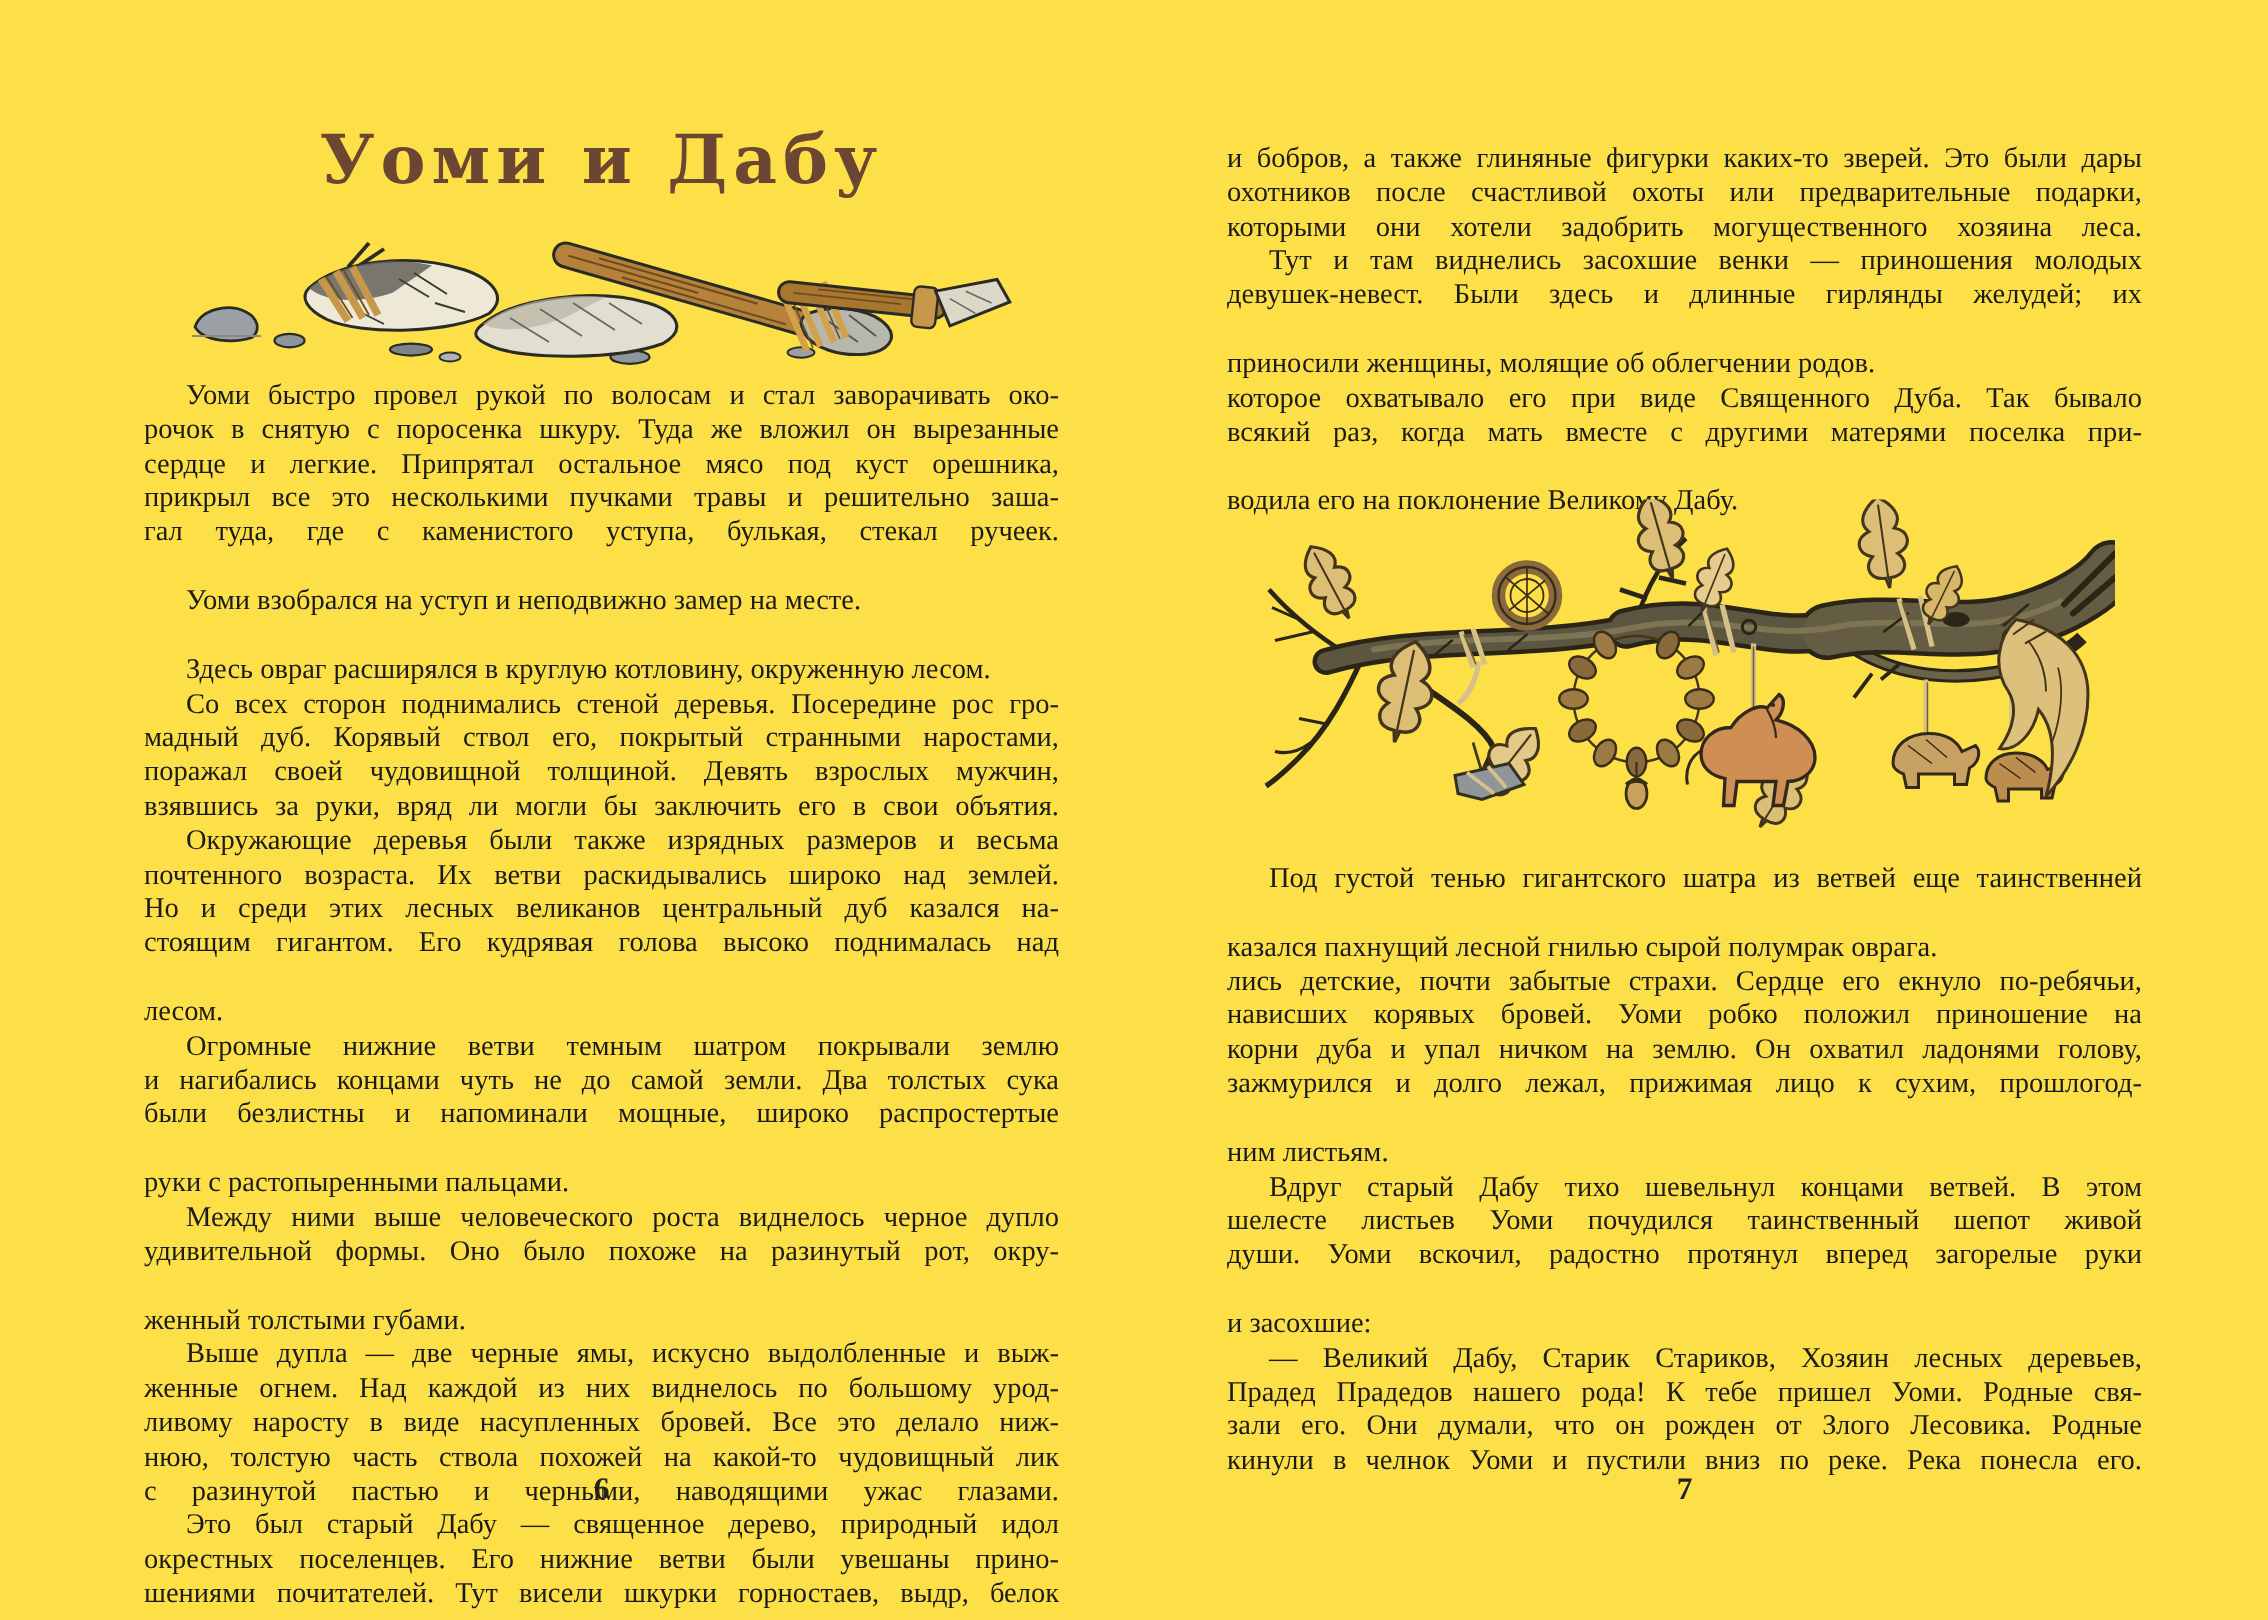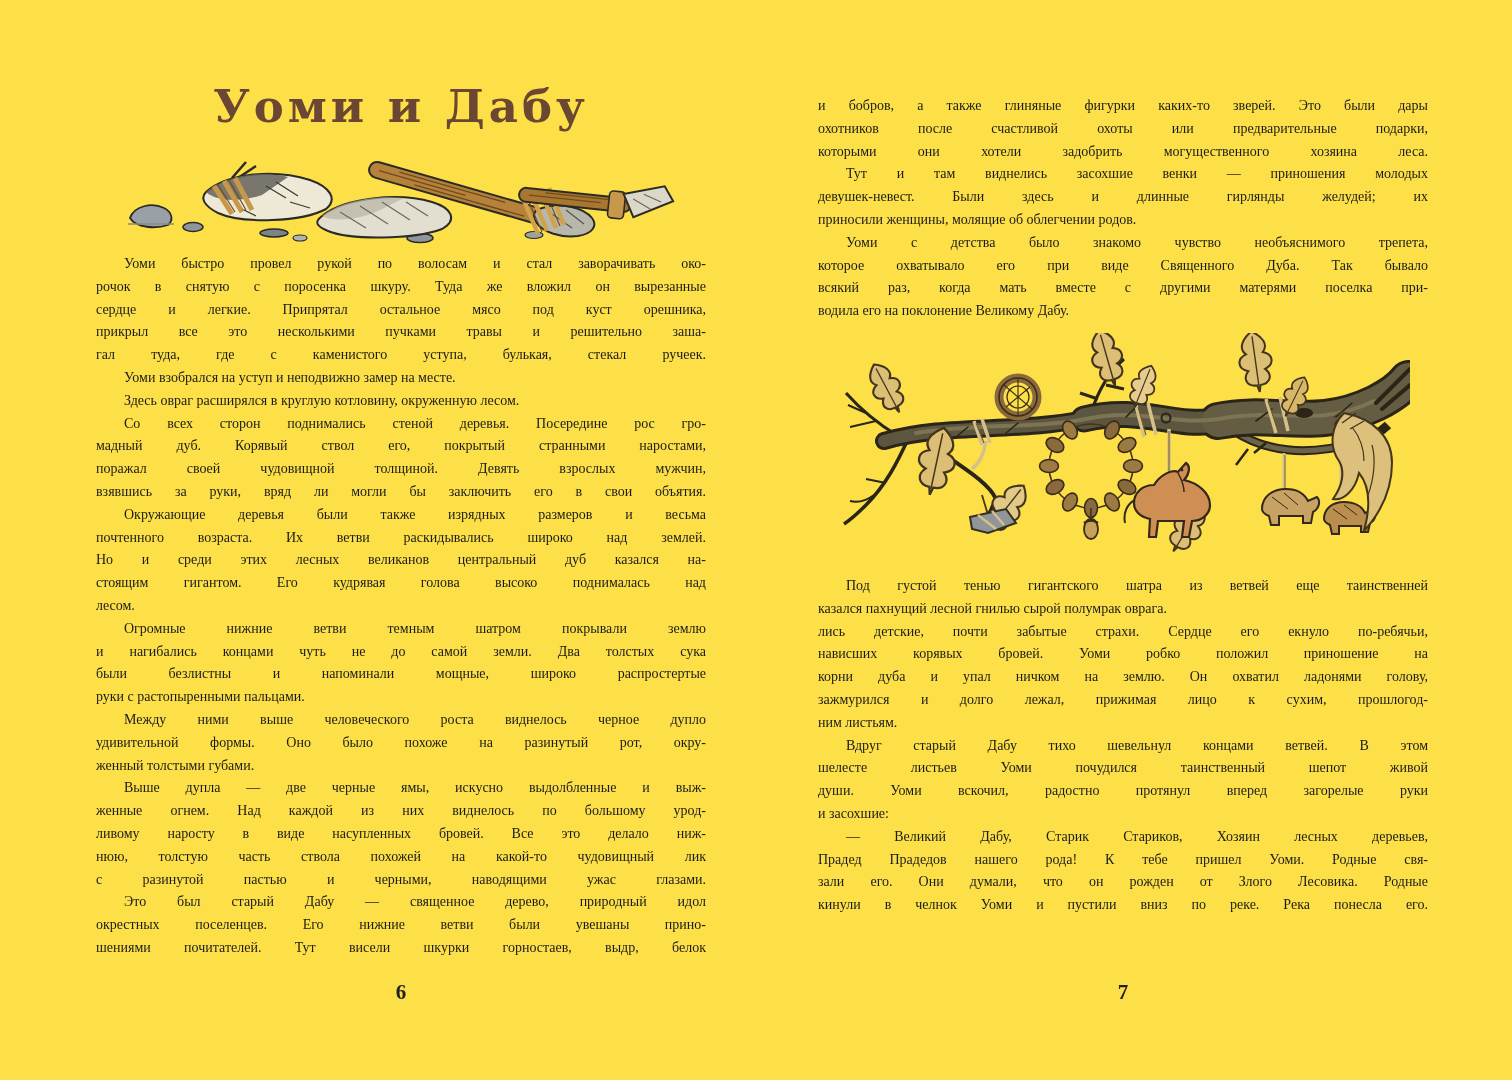--- a/index.html
+++ b/index.html
@@ -27,27 +27,27 @@
     line-height: 1;
     letter-spacing: 4px;
     color: #6b4733;
   }
 
   .illus { position: absolute; left: 18px; }
   .illus-left  { top: 150px; width: 574px; height: 96px; }
   .illus-right { top: 333px; width: 574px; height: 234px; }
   .illus svg { display: block; width: 100%; height: 100%; }
 
-  .bodytext { position: absolute; left: 0; width: 610px; font-size: 14px; line-height: 22.8px; }
+  .bodytext { position: absolute; left: 0; width: 610px; font-size: 19px; line-height: 22.8px; }
   .body-left        { top: 253px; }
   .body-right-top   { top: 95px; }
   .body-right-bottom{ top: 575px; }
 
   .tline { text-align: justify; text-align-last: justify; }
-  .tline.endline { text-align-last: left; }
+  .tline.endline { text-align-last: left; margin-top: 23px; }
   .tline.ind { padding-left: 28px; }
 
   .pagenum {
     position: absolute;
     top: 980px; left: 0; width: 610px;
     text-align: center;
     font-weight: bold;
     font-size: 21px;
     color: #222222;
   }
@@ -169,21 +169,20 @@
           <div class="tline">и бобров, а также глиняные фигурки каких-то зверей. Это были дары</div>
           <div class="tline">охотников после счастливой охоты или предварительные подарки,</div>
           <div class="tline">которыми они хотели задобрить могущественного хозяина леса.</div>
         </div>
         <div class="para">
           <div class="tline ind">Тут и там виднелись засохшие венки — приношения молодых</div>
           <div class="tline">девушек-невест. Были здесь и длинные гирлянды желудей; их</div>
           <div class="tline endline">приносили женщины, молящие об облегчении родов.</div>
         </div>
         <div class="para">
-          <div class="tline ind">Уоми с детства было знакомо чувство необъяснимого трепета,</div>
           <div class="tline">которое охватывало его при виде Священного Дуба. Так бывало</div>
           <div class="tline">всякий раз, когда мать вместе с другими матерями поселка при-</div>
           <div class="tline endline">водила его на поклонение Великому Дабу.</div>
         </div>
       </div>
 
     <div class="illus illus-right">
       <svg viewBox="0 0 574 234">
         <g stroke="#2a2516" fill="none">
           <path d="M62,103 C44,92 26,78 10,60" stroke-width="3"></path>

